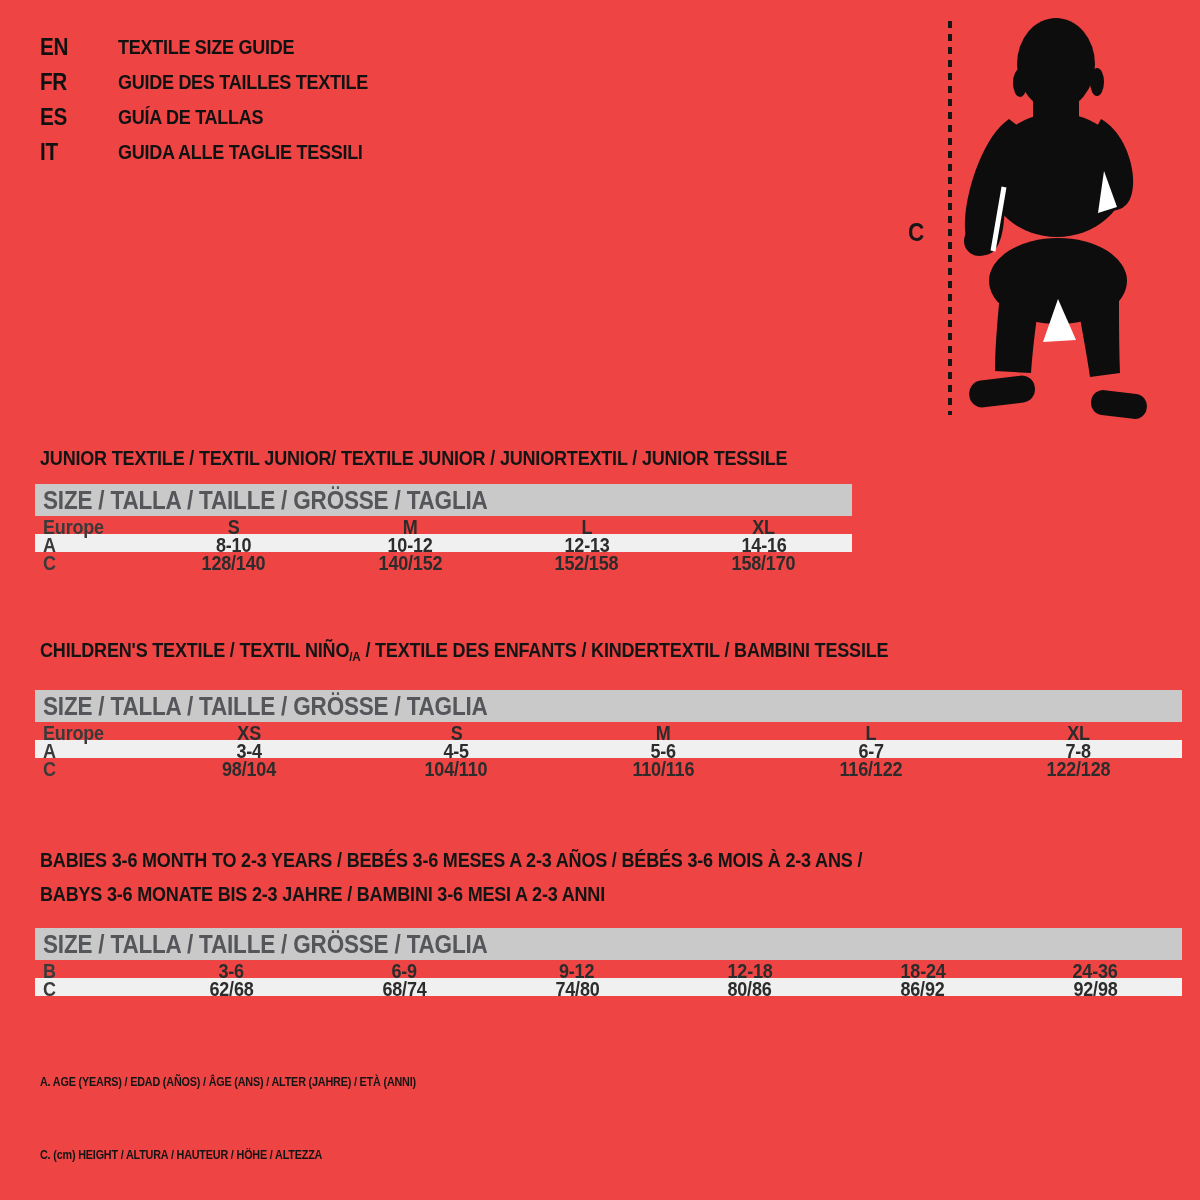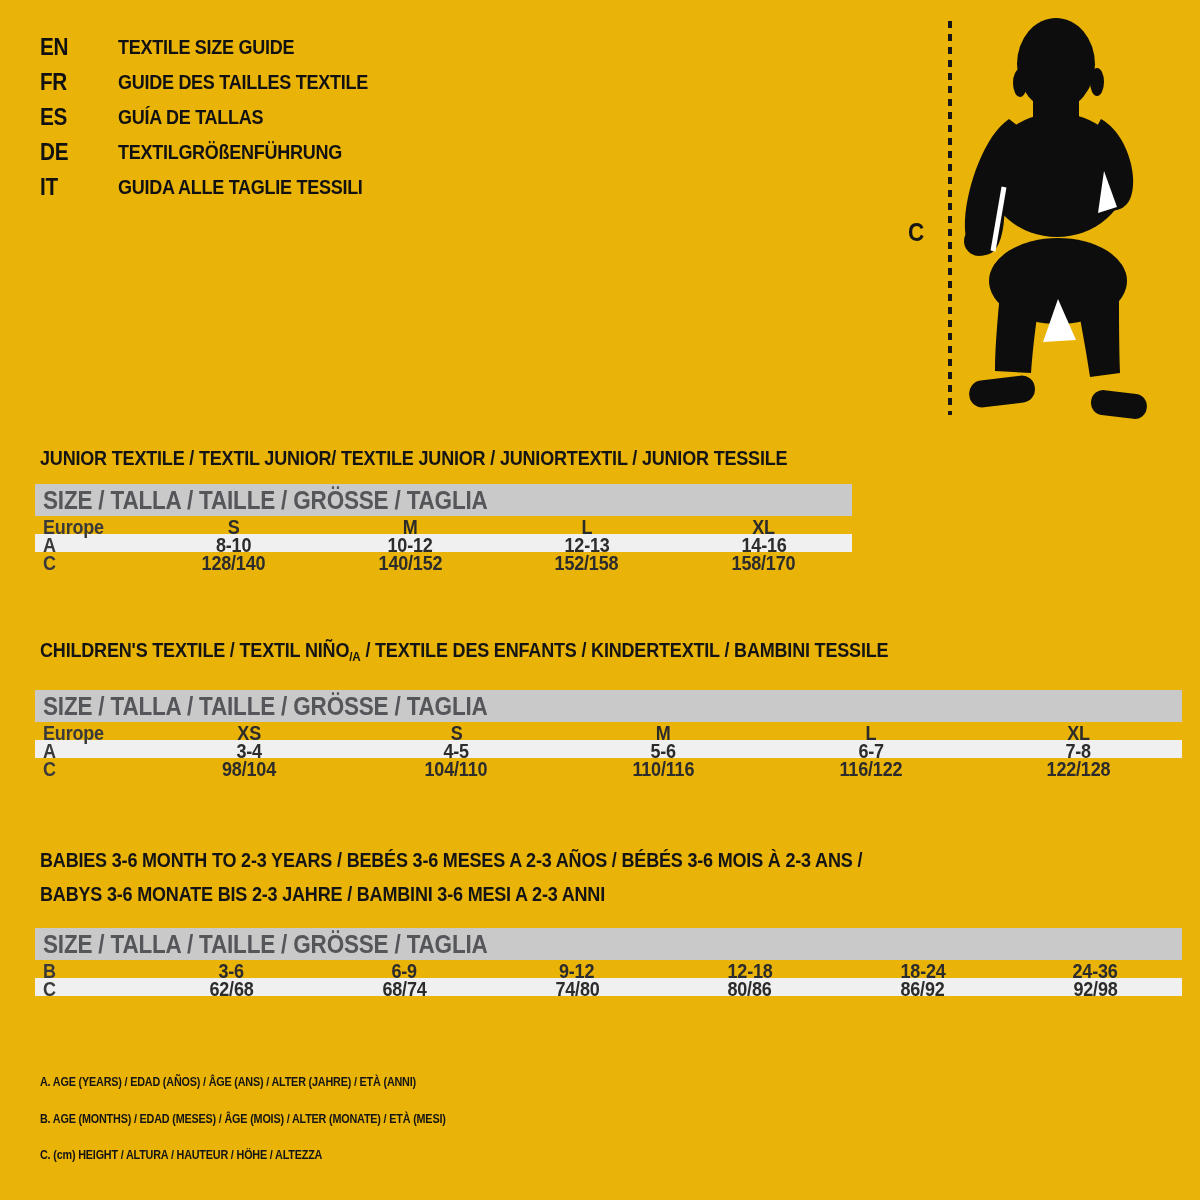--- a/index.html
+++ b/index.html
@@ -1,17 +1,17 @@
 <!DOCTYPE html>
 <html><head>
 <meta charset="utf-8">
 <style>
   html,body { margin:0; padding:0; background:#fff; }
   .canvas {
-    position:relative; width:1200px; height:1200px; background:#eab308;
+    position:relative; width:1200px; height:1200px; background:#ef4444;
     font-family:"Liberation Sans", sans-serif; overflow:hidden;
   }
   
   .cond   { display:inline-block; transform:scaleX(.9); transform-origin:0 50%; white-space:nowrap; letter-spacing:-.2px; }
   .t      { display:inline-block; transform:scaleX(.9); white-space:nowrap; letter-spacing:-.2px; }
   .c.l .t { transform-origin:0 50%; }
   .c.v .t { transform-origin:50% 50%; }
 
   
   .langs { position:absolute; left:40px; top:30px; }
@@ -51,24 +51,20 @@
       <span class="lang-code"><span class="cond">EN</span></span>
       <span class="lang-title"><span class="cond">TEXTILE SIZE GUIDE</span></span>
     </div>
     <div class="lang-row">
       <span class="lang-code"><span class="cond">FR</span></span>
       <span class="lang-title"><span class="cond">GUIDE DES TAILLES TEXTILE</span></span>
     </div>
     <div class="lang-row">
       <span class="lang-code"><span class="cond">ES</span></span>
       <span class="lang-title"><span class="cond">GUÍA DE TALLAS</span></span>
-    </div>
-    <div class="lang-row">
-      <span class="lang-code"><span class="cond">DE</span></span>
-      <span class="lang-title"><span class="cond">TEXTILGRÖßENFÜHRUNG</span></span>
     </div>
     <div class="lang-row">
       <span class="lang-code"><span class="cond">IT</span></span>
       <span class="lang-title"><span class="cond">GUIDA ALLE TAGLIE TESSILI</span></span>
     </div>
   </div>
 
   <div class="figure-label"><span class="cond">C</span></div>
 
   <svg class="figure-svg" width="255" height="405" viewBox="0 0 255 405">
@@ -183,16 +179,15 @@
       <div class="c v"><span class="t">62/68</span></div>
       <div class="c v"><span class="t">68/74</span></div>
       <div class="c v"><span class="t">74/80</span></div>
       <div class="c v"><span class="t">80/86</span></div>
       <div class="c v"><span class="t">86/92</span></div>
       <div class="c v"><span class="t">92/98</span></div>
     </div>
   </div>
 
   <div class="note" style="left:40px; top:1070px;"><span class="cond">A. AGE (YEARS) / EDAD (AÑOS) / ÂGE (ANS) / ALTER (JAHRE) / ETÀ (ANNI)</span></div>
-  <div class="note" style="left:40px; top:1107px;"><span class="cond">B. AGE (MONTHS) / EDAD (MESES) / ÂGE (MOIS) / ALTER (MONATE) / ETÀ (MESI)</span></div>
   <div class="note" style="left:40px; top:1143px;"><span class="cond">C. (cm) HEIGHT / ALTURA / HAUTEUR / HÖHE / ALTEZZA</span></div>
 
 </div>
 
 </body></html>

